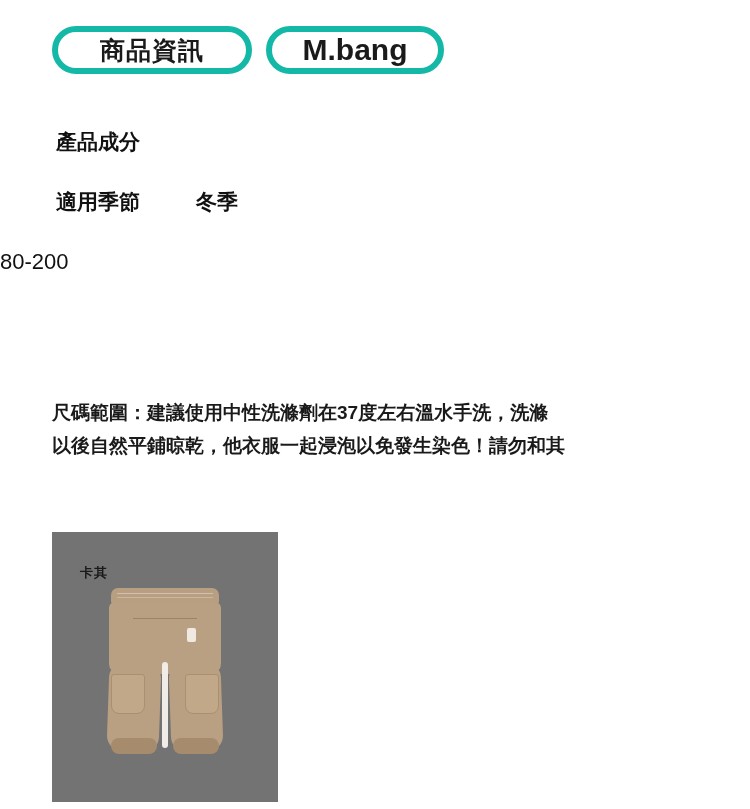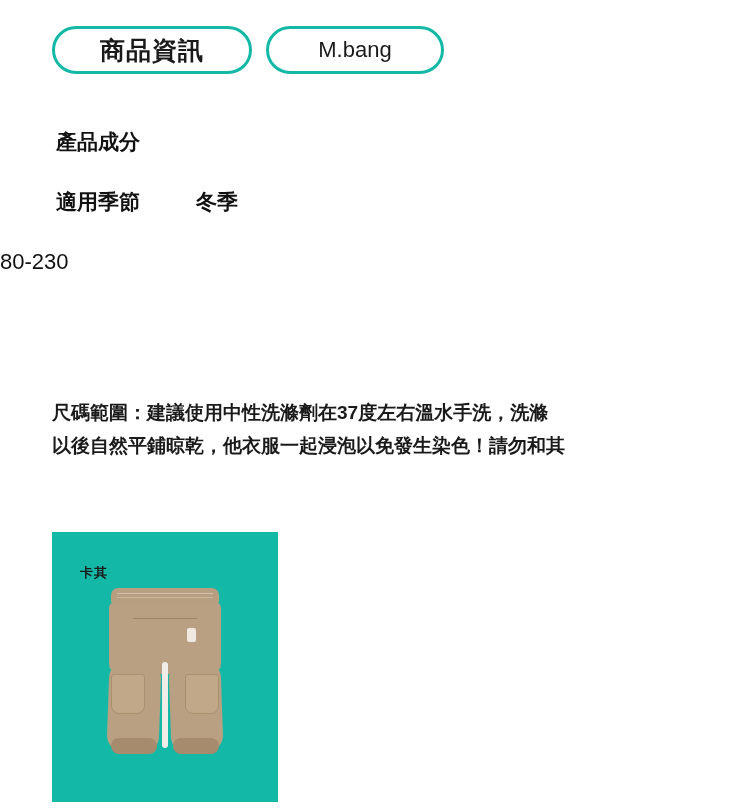--- a/index.html
+++ b/index.html
@@ -19,38 +19,38 @@
   
   .header {
     position: absolute;
     top: 26px;
     left: 52px;
     display: flex;
     align-items: center;
     gap: 14px;
   }
   .pill {
-    border: 3px solid #14b8a6;
+    border: 6px solid #14b8a6;
     border-radius: 40px;
     height: 48px;
     display: flex;
     align-items: center;
     justify-content: center;
     box-sizing: border-box;
   }
   .pill-title {
     width: 200px;
     font-size: 25px;
     font-weight: bold;
     letter-spacing: 1px;
   }
   .pill-brand {
     width: 178px;
-    font-size: 22px;
-    font-weight: normal;
+    font-size: 30px;
+    font-weight: bold;
     letter-spacing: 0px;
   }
 
   
   .specs {
     position: absolute;
     top: 125px;
     left: 0;
     width: 750px;
   }
@@ -98,21 +98,21 @@
     display: block;
   }
 
   
   .product-card {
     position: absolute;
     left: 52px;
     top: 532px;
     width: 226px;
     height: 270px;
-    background: #14b8a6;
+    background: #737373;
     overflow: hidden;
   }
   .product-color-label {
     position: absolute;
     left: 28px;
     top: 32px;
     font-size: 13px;
     font-weight: bold;
     color: #1a1a1a;
     letter-spacing: 1px;
@@ -234,21 +234,21 @@
 
   <div class="spec-row">
     <div class="spec-label">適用季節</div>
     <div class="spec-value">
       <span class="line">冬季</span>
     </div>
   </div>
 
   <div class="spec-row">
     <div class="spec-value plain">
-      <span class="line">80-230</span>
+      <span class="line">80-200</span>
     </div>
   </div>
 
 </div>
 
 <div class="note">
   <span class="line">尺碼範圍：建議使用中性洗滌劑在37度左右溫水手洗，洗滌</span>
   <span class="line">以後自然平鋪晾乾，他衣服一起浸泡以免發生染色！請勿和其</span>
 </div>
 

